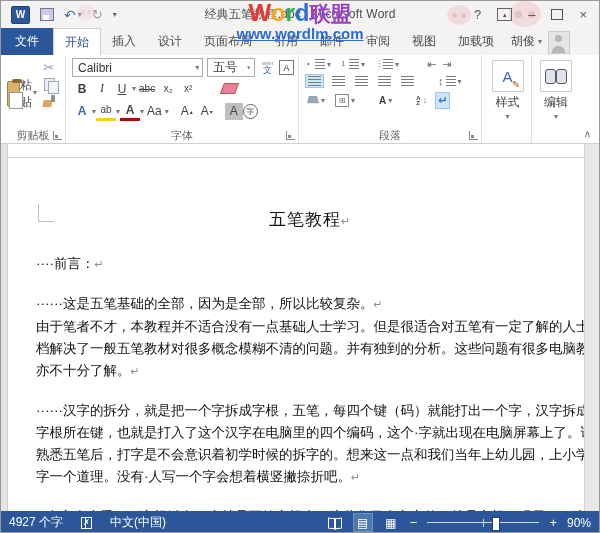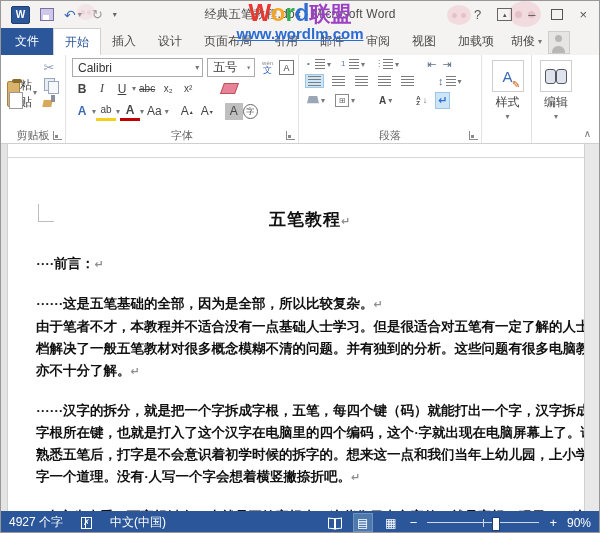--- a/index.html
+++ b/index.html
@@ -113,21 +113,21 @@
   .bigbtn .caret{margin-top:1px;}
   .collapse{position:absolute;right:8px;bottom:4px;color:#777;font-size:10px;}
 
   
   .docarea{position:relative;height:367px;display:flex;background:#e8e8e8;overflow:hidden;}
   .gutterL{width:6px;background:#e4e4e4;border-right:1px solid #d0d0d0;}
   .gutterR{width:14px;background:#e8e8e8;border-left:1px solid #d0d0d0;}
   .page{flex:1;background:#fff;position:relative;overflow:hidden;}
   .pagegap{height:13px;border-bottom:1px solid #d8d8d8;}
   .cropmark{position:absolute;left:30px;top:60px;width:15px;height:17px;border-left:1px solid #bdbdbd;border-bottom:1px solid #bdbdbd;}
-  .doctext{font-family:"Liberation Serif","DejaVu Serif",serif;color:#111;padding:0 0 0 28px;font-weight:bold;}
+  .doctext{font-family:"Liberation Serif","DejaVu Serif",serif;color:#111;padding:0 0 0 28px;}
   .doctitle{text-align:center;font-size:17px;margin-top:50px;letter-spacing:1px;}
   .dline{font-size:13.5px;line-height:22px;white-space:nowrap;}
   .pgap{margin-top:17px;}
   .pmark{color:#8f8f8f;font-size:11px;font-family:"DejaVu Sans",sans-serif;}
 
   
   .statusbar{height:23px;background:#2b579a;color:#fff;display:flex;align-items:center;font-size:12px;}
   .sb-left{display:flex;align-items:center;gap:18px;padding-left:8px;}
   .proofic{width:11px;height:12px;border:1px solid #fff;position:relative;font-size:8px;display:flex;align-items:center;justify-content:flex-end;padding-right:1px;box-sizing:border-box;}
   .proofic::before{content:"";position:absolute;left:3px;top:0;height:100%;border-left:1px solid #fff;}

